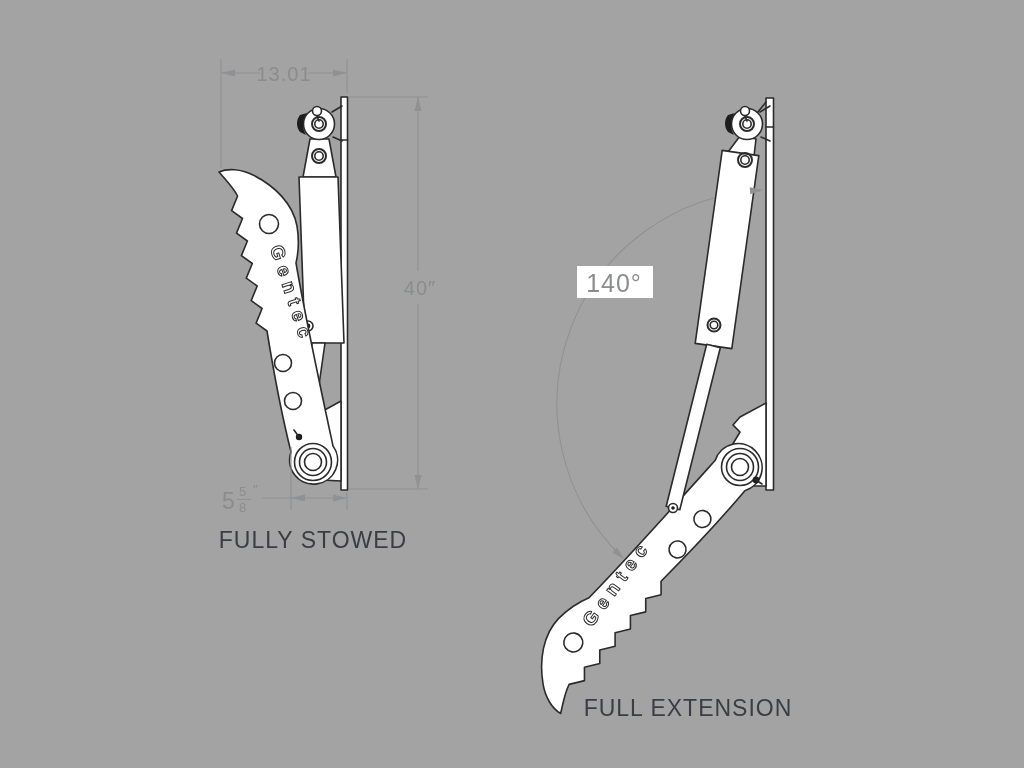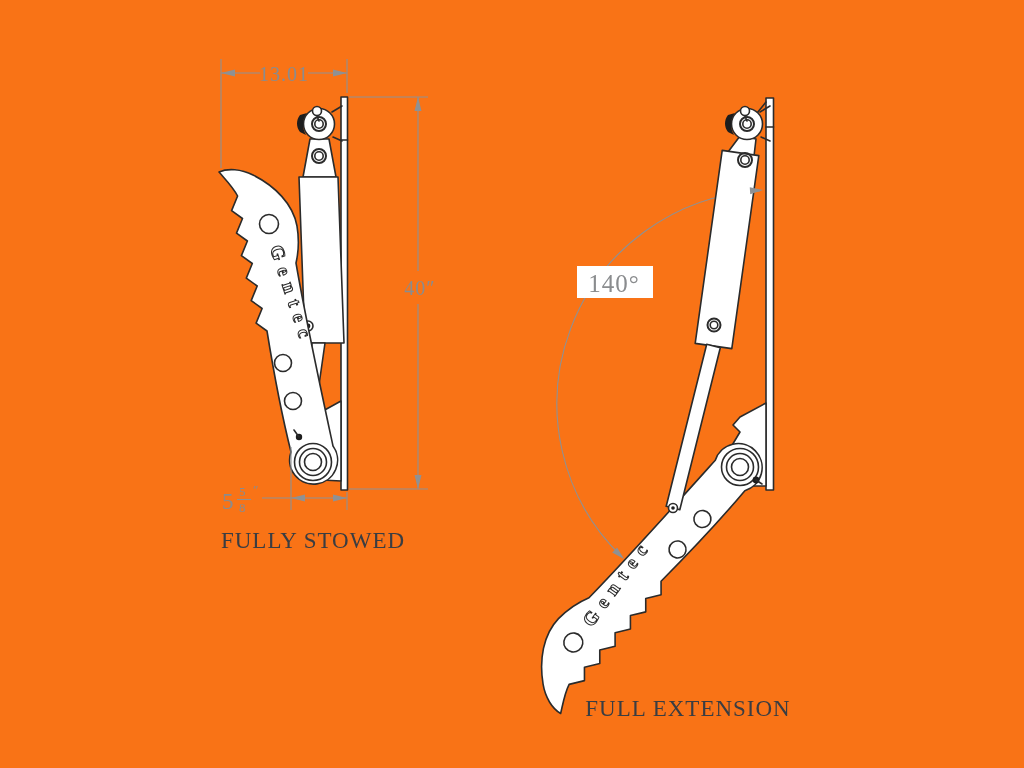--- a/index.html
+++ b/index.html
@@ -1,17 +1,17 @@
 <!DOCTYPE html>
 <html><head>
 <meta charset="utf-8">
 <style>
   html,body{margin:0;padding:0;background:#ffffff;}
-  #stage{position:relative;width:1024px;height:768px;background:#f97316;overflow:hidden;
-         font-family:Liberation Serif, serif;}
+  #stage{position:relative;width:1024px;height:768px;background:#a3a3a3;overflow:hidden;
+         font-family:Liberation Sans, sans-serif;}
   svg{display:block;}
   .part{fill:#ffffff;stroke:#2b2b2b;stroke-width:1.6;stroke-linejoin:round;}
   .ln{fill:none;stroke:#2b2b2b;stroke-width:1.6;stroke-linejoin:round;stroke-linecap:round;}
   .thick{stroke-width:2;}
   .dark{fill:#1d1d1d;stroke:none;}
   .dim{fill:none;stroke:#8f9193;stroke-width:1.1;}
   .dimfill{fill:#8f9193;stroke:none;}
   .dimtext{fill:#8a8c8e;font-size:20px;letter-spacing:1px;}
   .dimtext-big{fill:#8a8c8e;font-size:25px;letter-spacing:1px;}
   .dimtext-sm{fill:#8a8c8e;font-size:13px;}

